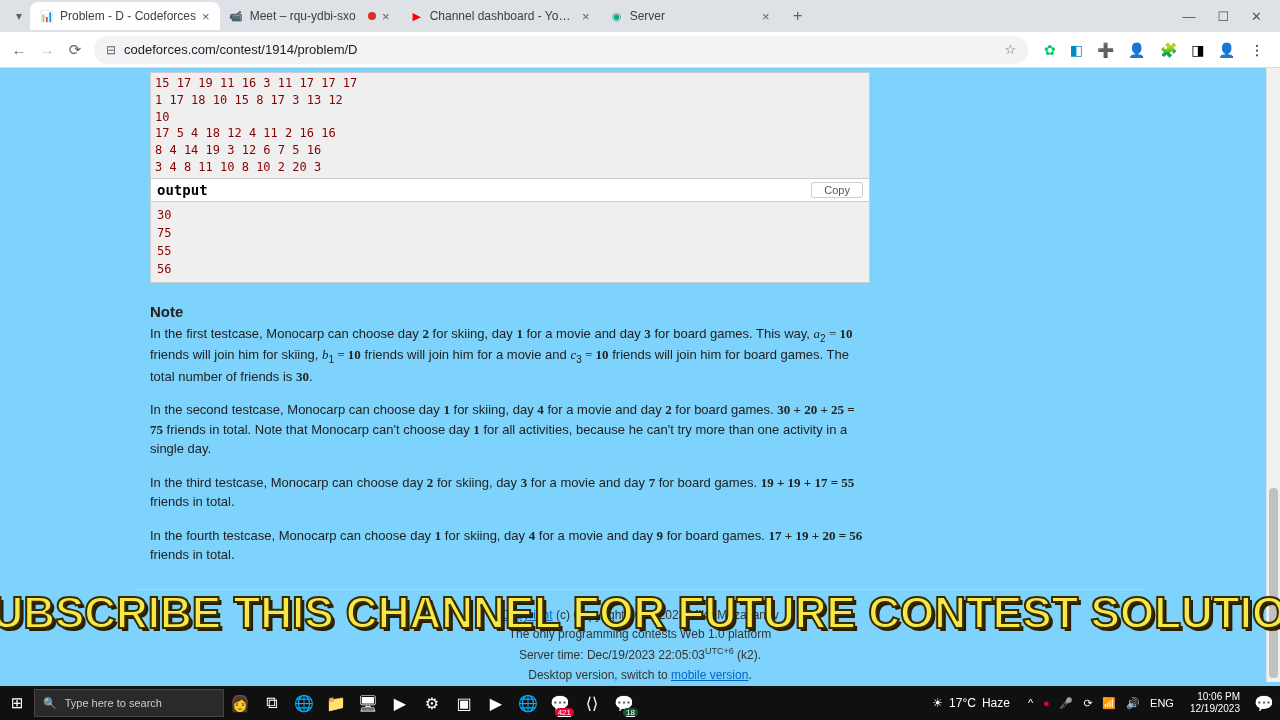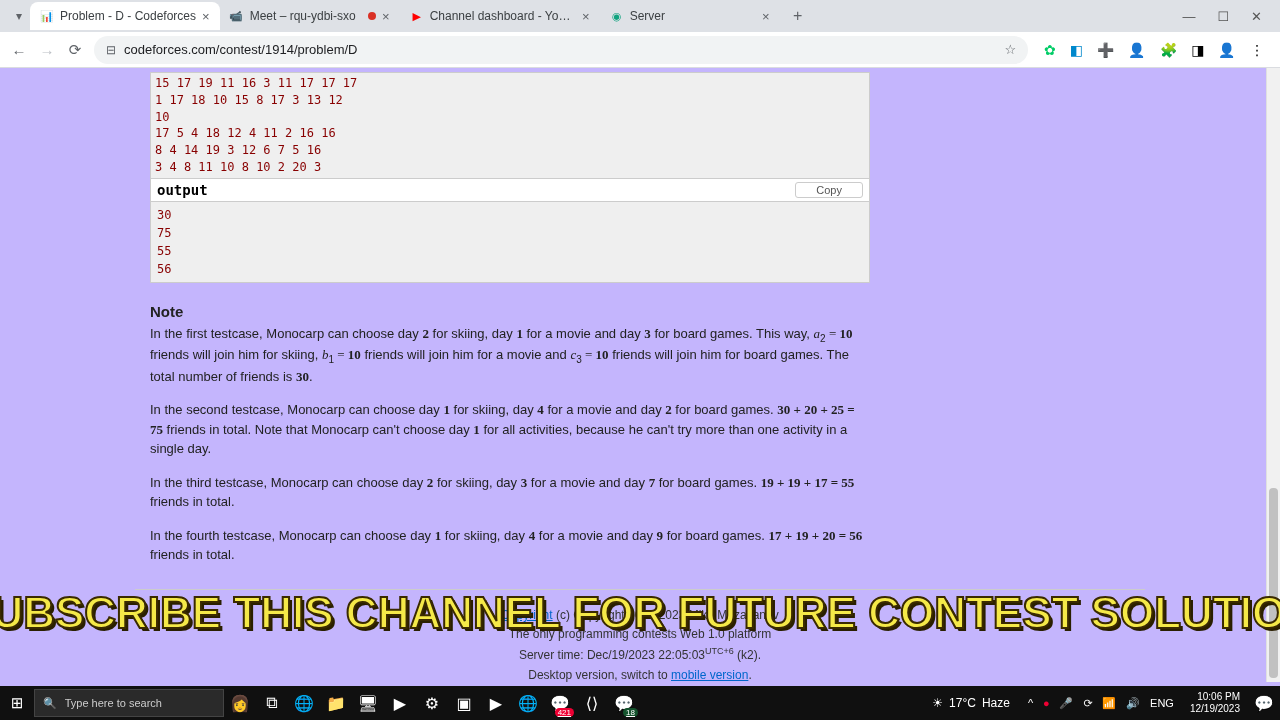--- a/index.html
+++ b/index.html
@@ -21,27 +21,27 @@
 .toolbar { background:#fff; height:36px; border-bottom:1px solid #dadce0; display:flex; align-items:center; padding:0 10px; gap:10px; }
 .navbtn { font-size:15px; color:#5f6368; cursor:pointer; width:18px; text-align:center; }
 .navbtn.disabled { color:#bdc1c6; }
 .omnibox { flex:1; height:28px; background:#f1f3f4; border-radius:14px; display:flex; align-items:center; padding:0 12px; gap:8px; font-size:13px; color:#202124; }
 .omnibox .site { font-size:12px; color:#5f6368; }
 .omnibox .star { margin-left:auto; color:#5f6368; cursor:pointer; }
 .ext { display:flex; gap:14px; align-items:center; padding:0 6px; }
 .ext span { font-size:14px; cursor:pointer; }
 
 
-.page { position:absolute; left:0; right:0; top:68px; bottom:34px; overflow-y:scroll; background:#c4b5fd; }
+.page { position:absolute; left:0; right:0; top:68px; bottom:34px; overflow-y:scroll; background:#7dd3fc; }
 .page-inner { padding-left:150px; padding-right:150px; padding-top:4px; padding-bottom:30px; }
 
 .codebox { border:1px solid #ccc; background:#efefef; font-family:Consolas,monospace; font-size:12px; white-space:pre; color:#880000; padding:2px 4px; line-height:1.4; }
 .outhdr { border:1px solid #ccc; border-top:none; display:flex; background:#fff; padding:3px 6px; }
 .outhdr .ttl { font-family:Consolas,monospace; font-size:14px; font-weight:bold; }
-.outhdr .copy { margin-left:auto; font-size:11px; border:1px solid #ccc; padding:1px 20px; border-radius:3px; color:#555; cursor:pointer; }
+.outhdr .copy { margin-left:auto; font-size:11px; border:1px solid #ccc; padding:1px 12px; border-radius:3px; color:#555; cursor:pointer; }
 .outcode { border:1px solid #ccc; border-top:none; background:#efefef; font-family:Consolas,monospace; font-size:12px; white-space:pre; color:#880000; padding:4px 6px; line-height:1.5; }
 
 .note { font-size:15px; font-weight:bold; color:#222; margin-top:20px; margin-bottom:4px; }
 .para { font-size:13px; color:#222; line-height:1.5; margin-bottom:14px; }
 .para .mvar { font-family:'Times New Roman',serif; font-style:italic; }
 .para .mnum { font-family:'Times New Roman',serif; font-weight:bold; }
 .para .math { font-family:'Times New Roman',serif; }
 .para .sub { font-size:10px; vertical-align:sub; }
 
 hr.sep { border:none; border-top:1px solid #ccc; margin:24px -15px 16px; }

